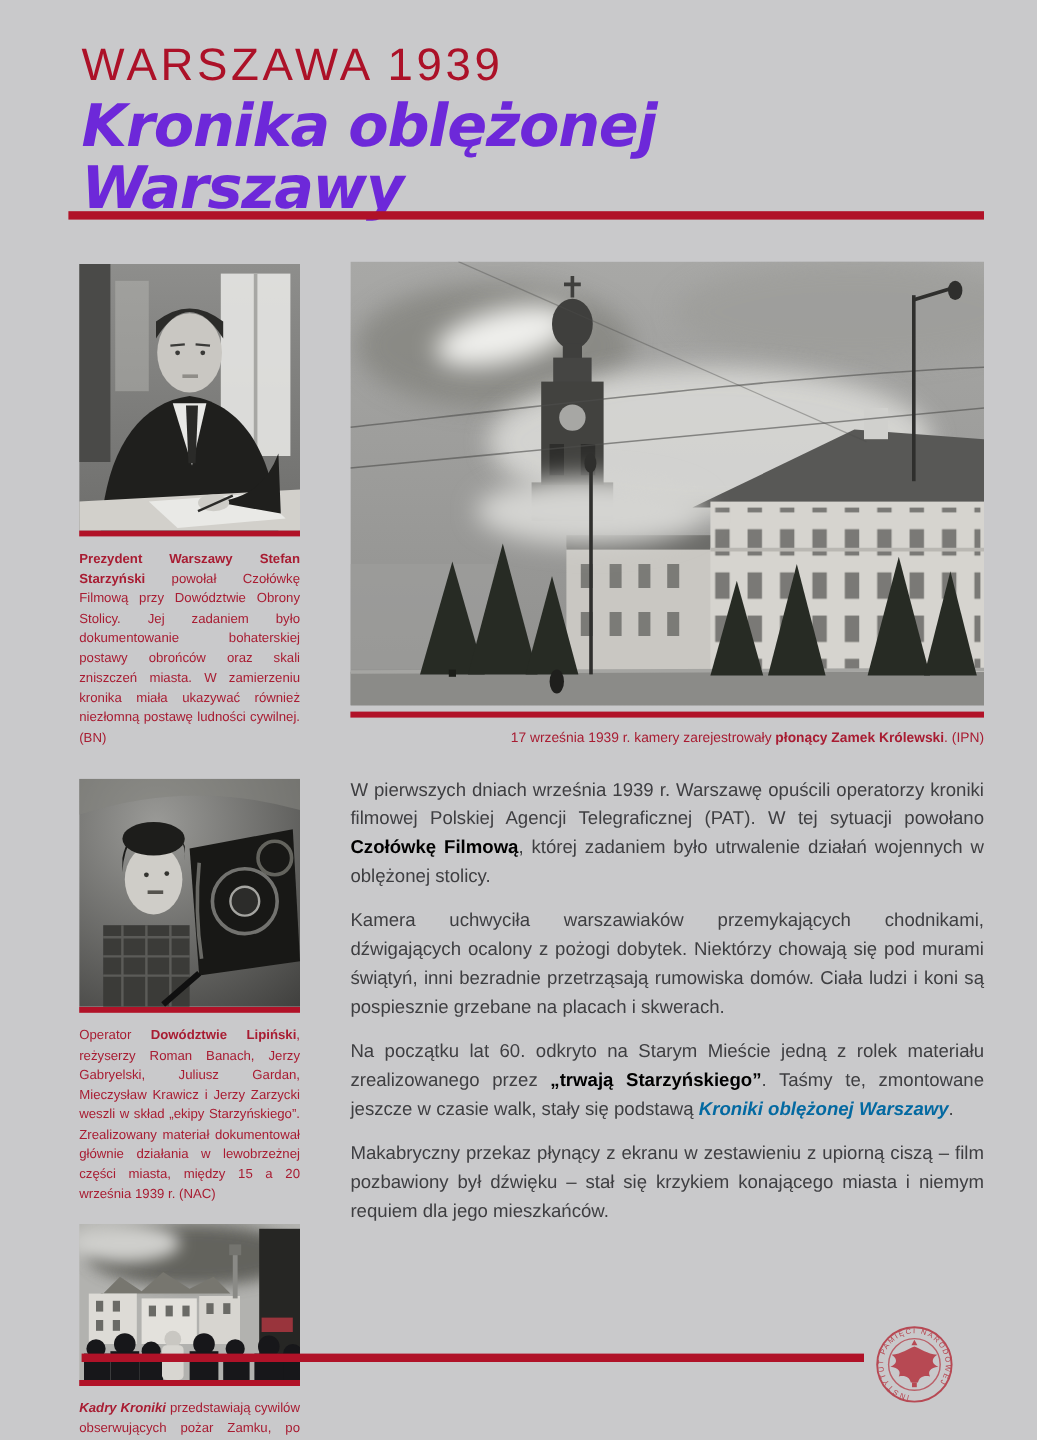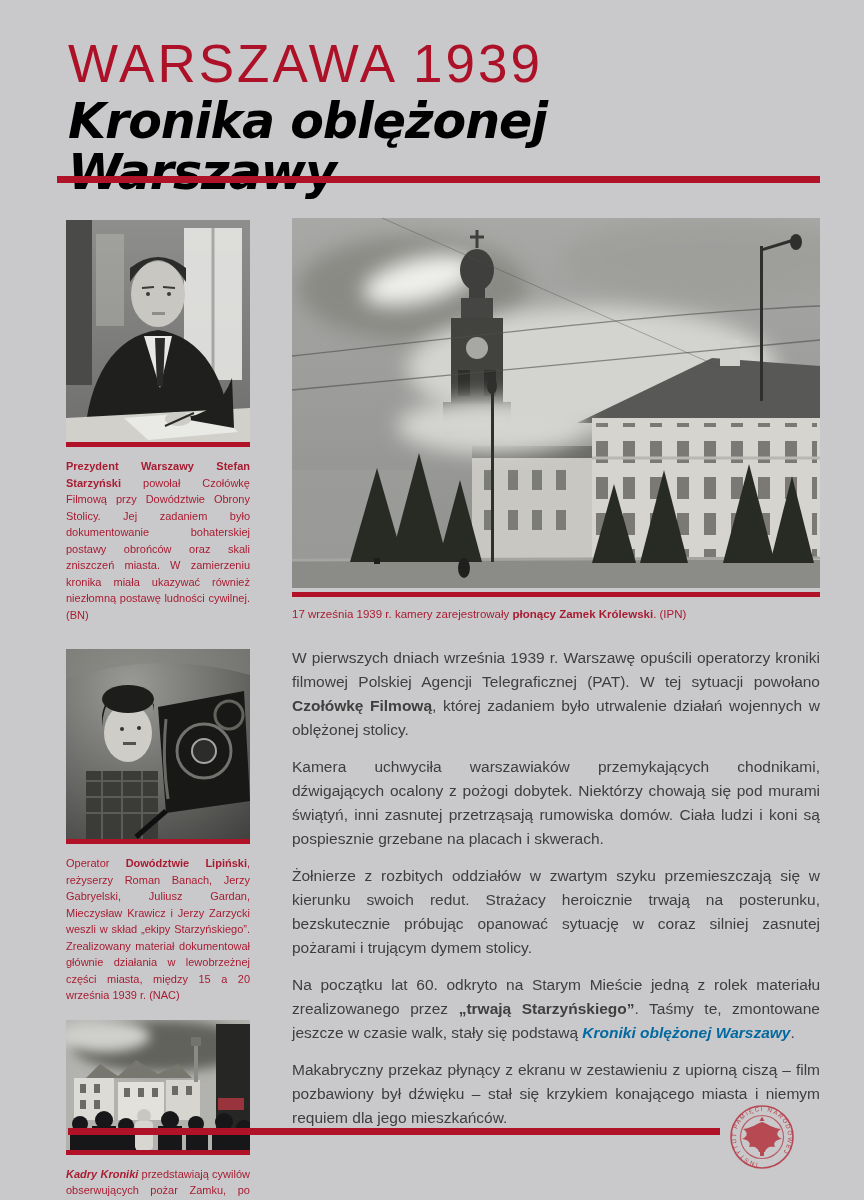--- a/index.html
+++ b/index.html
@@ -3,52 +3,52 @@
 <meta charset="utf-8">
 <style>
   html,body{margin:0;padding:0;}
   .page{
     position:relative;width:864px;height:1200px;background:#c9c9cb;
     font-family:"Liberation Sans",sans-serif;overflow:hidden;
   }
   
   .header{position:absolute;left:68px;top:36px;width:752px;}
   .title{
-    font-size:53px;line-height:1.05;color:#ac1128;font-weight:400;
+    font-size:38px;line-height:1.05;color:#ac1128;font-weight:400;
     letter-spacing:3px;font-family:"Liberation Sans",sans-serif;
   }
   .subtitle{
-    font-size:49px;line-height:1.05;color:#000000;font-weight:bold;font-style:italic;
+    font-size:49px;line-height:1.05;color:#6d28d9;font-weight:bold;font-style:italic;
     font-family:"DejaVu Sans",sans-serif;letter-spacing:-1px;margin-top:4px;
   }
   .header-rule{position:absolute;left:57px;top:176px;width:763px;height:7px;background:#b01228;}
 
   
   .left-col{position:absolute;left:66px;top:220px;width:184px;}
   .right-col{position:absolute;left:292px;top:218px;width:528px;}
 
   .fig{margin:0 0 26px 0;}
   .fig svg{display:block;}
   .red-bar{height:5px;background:#b11228;}
   .caption{
     margin-top:11px;font-size:11px;line-height:1.5;color:#a81c32;
     text-align:justify;
   }
   .seg-b{font-weight:bold;margin-top:34px;}
   .seg-bi{font-weight:bold;font-style:italic;}
 
   .hero-caption{
-    margin-top:9px;font-size:11.5px;line-height:1.4;color:#a81c32;text-align:left;
+    margin-top:9px;font-size:11.5px;line-height:1.4;color:#a81c32;text-align:right;
   }
   .body-text{margin-top:24px;}
   .body-text p{
     margin:0 0 13px 0;font-size:15.5px;line-height:1.55;color:#3e3e41;
     text-align:justify;hyphens:auto;
   }
-  .body-text p .seg-b{color:#404040;}
+  .body-text p .seg-b{color:#000000;}
   .body-text p .seg-bi{color:#0369a1;}
 
   
   .footer-rule{position:absolute;left:68px;top:1128px;width:652px;height:7px;background:#b01228;}
   .footer-title{
     position:absolute;left:68px;top:1148px;font-size:25px;font-weight:bold;
     letter-spacing:6px;color:#b31430;font-family:"DejaVu Sans",sans-serif;
   }
   .seal{position:absolute;left:729px;top:1104px;width:66px;height:66px;}
 </style>
@@ -256,22 +256,21 @@
 
       <rect x="199" y="172" width="3" height="172" fill="#2f2f2d"></rect>
       <ellipse cx="200" cy="168" rx="5" ry="8" fill="#2f2f2d"></ellipse>
       <ellipse cx="172" cy="350" rx="6" ry="10" fill="#1f1f1d"></ellipse>
     </svg>
     <div class="red-bar"></div>
     <div class="hero-caption"><span>17 września 1939 r. kamery zarejestrowały </span><span class="seg-b">płonący Zamek Królewski</span><span>. (IPN)</span></div>
 
     <div class="body-text">
         <p><span>W pierwszych dniach września 1939 r. Warszawę opuścili operatorzy kroniki filmowej Polskiej Agencji Telegraficznej (PAT). W tej sytuacji powołano </span><span class="seg-b">Czołówkę Filmową</span><span>, której zadaniem było utrwalenie działań wojennych w oblężonej stolicy.</span></p>
-        <p><span>Kamera uchwyciła warszawiaków przemykających chodnikami, dźwigających ocalony z pożogi dobytek. Niektórzy chowają się pod murami świątyń, inni zasnutej przetrząsają rumowiska domów. Ciała ludzi i koni są pospiesznie grzebane na placach i skwerach.</span></p>
-        <p><span>Żołnierze z rozbitych oddziałów w zwartym szyku przemieszczają się w kierunku swoich redut. Strażacy heroicznie trwają na posterunku, bezskutecznie próbując opanować sytuację w coraz silniej zasnutej pożarami i trującym dymem stolicy.</span></p>
+        <p><span>Kamera uchwyciła warszawiaków przemykających chodnikami, dźwigających ocalony z pożogi dobytek. Niektórzy chowają się pod murami świątyń, inni bezradnie przetrząsają rumowiska domów. Ciała ludzi i koni są pospiesznie grzebane na placach i skwerach.</span></p>
         <p><span>Na początku lat 60. odkryto na Starym Mieście jedną z rolek materiału zrealizowanego przez </span><span class="seg-b">„trwają Starzyńskiego”</span><span>. Taśmy te, zmontowane jeszcze w czasie walk, stały się podstawą </span><span class="seg-bi">Kroniki oblężonej Warszawy</span><span>.</span></p>
         <p><span>Makabryczny przekaz płynący z ekranu w zestawieniu z upiorną ciszą – film pozbawiony był dźwięku – stał się krzykiem konającego miasta i niemym requiem dla jego mieszkańców.</span></p>
       </div>
   </div>
 
   <div class="footer-rule"></div>
   <svg class="seal" viewBox="0 0 66 66">
     <defs>
       <path id="sealCircle" d="M33,59 A26,26 0 1,1 33.01,59"></path>
     </defs>

